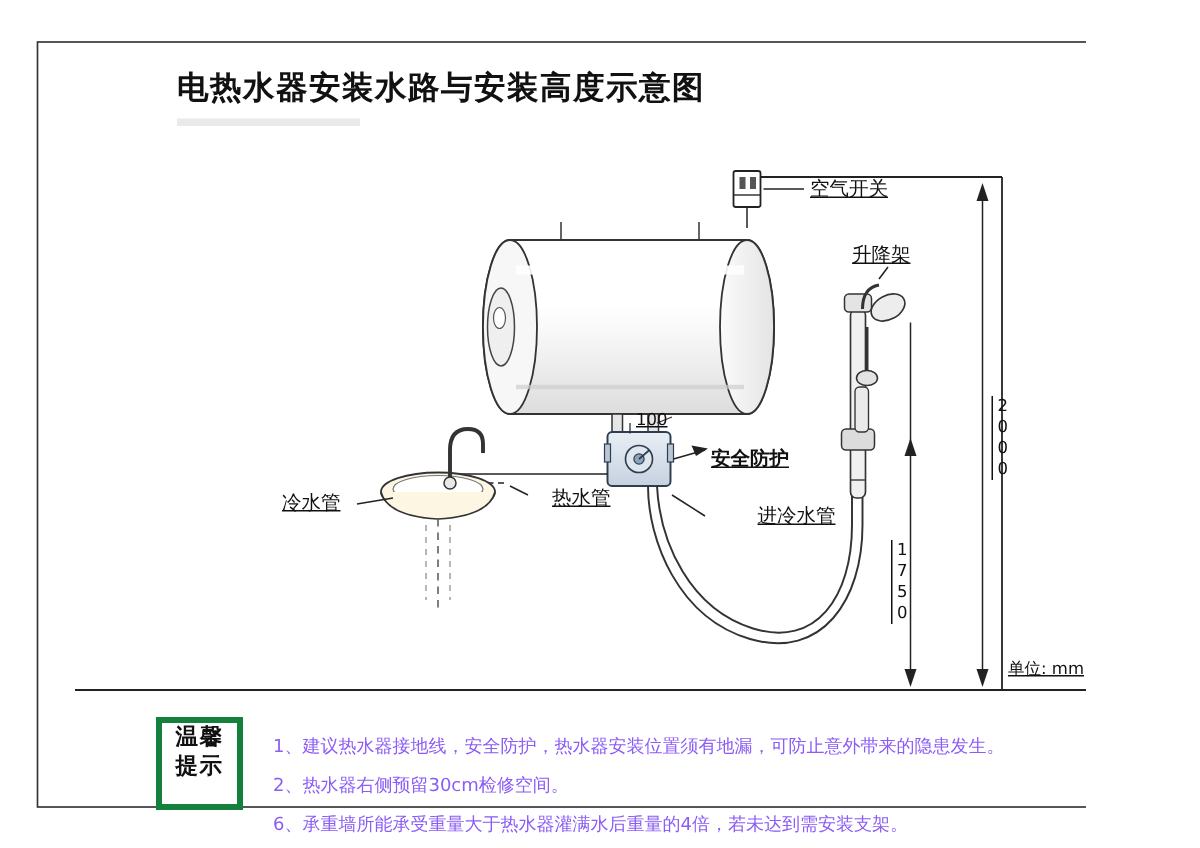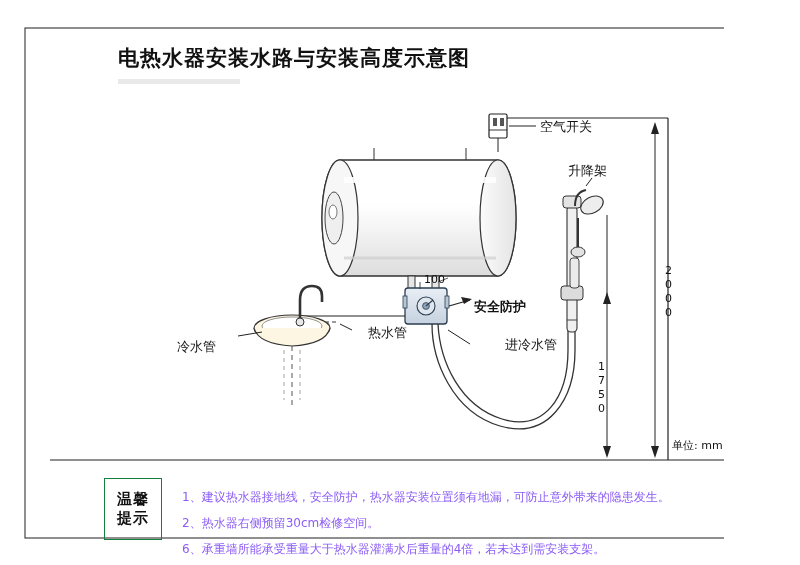--- a/index.html
+++ b/index.html
@@ -43,20 +43,21 @@
     top: 0;
     width: 800px;
     height: 565px;
   }
   .lbl {
     position: absolute;
     font-size: 13px;
     color: #111111;
     white-space: nowrap;
     line-height: 16px;
+    text-decoration: underline;
   }
   .lbl.bold { font-weight: bold; }
   .lbl.vert {
     writing-mode: vertical-rl;
     text-orientation: upright;
     letter-spacing: 1px;
   }
   .lbl.small { font-size: 11px; }
   
   #notes-block {
@@ -64,26 +65,25 @@
     left: 104px;
     top: 478px;
     width: 600px;
   }
   #tip-badge {
     position: absolute;
     left: 0;
     top: 0;
     width: 58px;
     height: 62px;
-    border: 1px solid #15803d;
+    border: 4px solid #15803d;
     box-sizing: border-box;
     display: flex;
     flex-direction: column;
     align-items: center;
-    justify-content: center;
   }
   #tip-badge .tip-line {
     font-size: 15px;
     font-weight: bold;
     color: #111111;
     line-height: 19px;
     letter-spacing: 1px;
   }
   #notes-list {
     position: absolute;
@@ -249,21 +249,21 @@
       <line x1="438" y1="282" x2="448" y2="278" stroke="#333333" stroke-width="0.8"></line>
     </g>
   </svg>
 
   <div class="lbl" style="left:540px; top:119px;">空气开关</div>
 
   <div class="lbl" style="left:568px; top:163px;">升降架</div>
 
   <div class="lbl bold" style="left:474px; top:299px;">安全防护</div>
 
-  <div class="lbl" style="left:177px; top:328px;margin-top:11px;">冷水管</div>
+  <div class="lbl" style="left:188px; top:328px;">冷水管</div>
 
   <div class="lbl" style="left:368px; top:325px;">热水管</div>
 
   <div class="lbl" style="left:474px; top:337px;margin-left:31px;">进冷水管</div>
 
   <div class="lbl small vert" style="left:660px; top:264px;">2000</div>
 
   <div class="lbl small vert" style="left:593px; top:360px;">1750</div>
 
   <div class="lbl small" style="left:424px; top:272px;">100</div>

